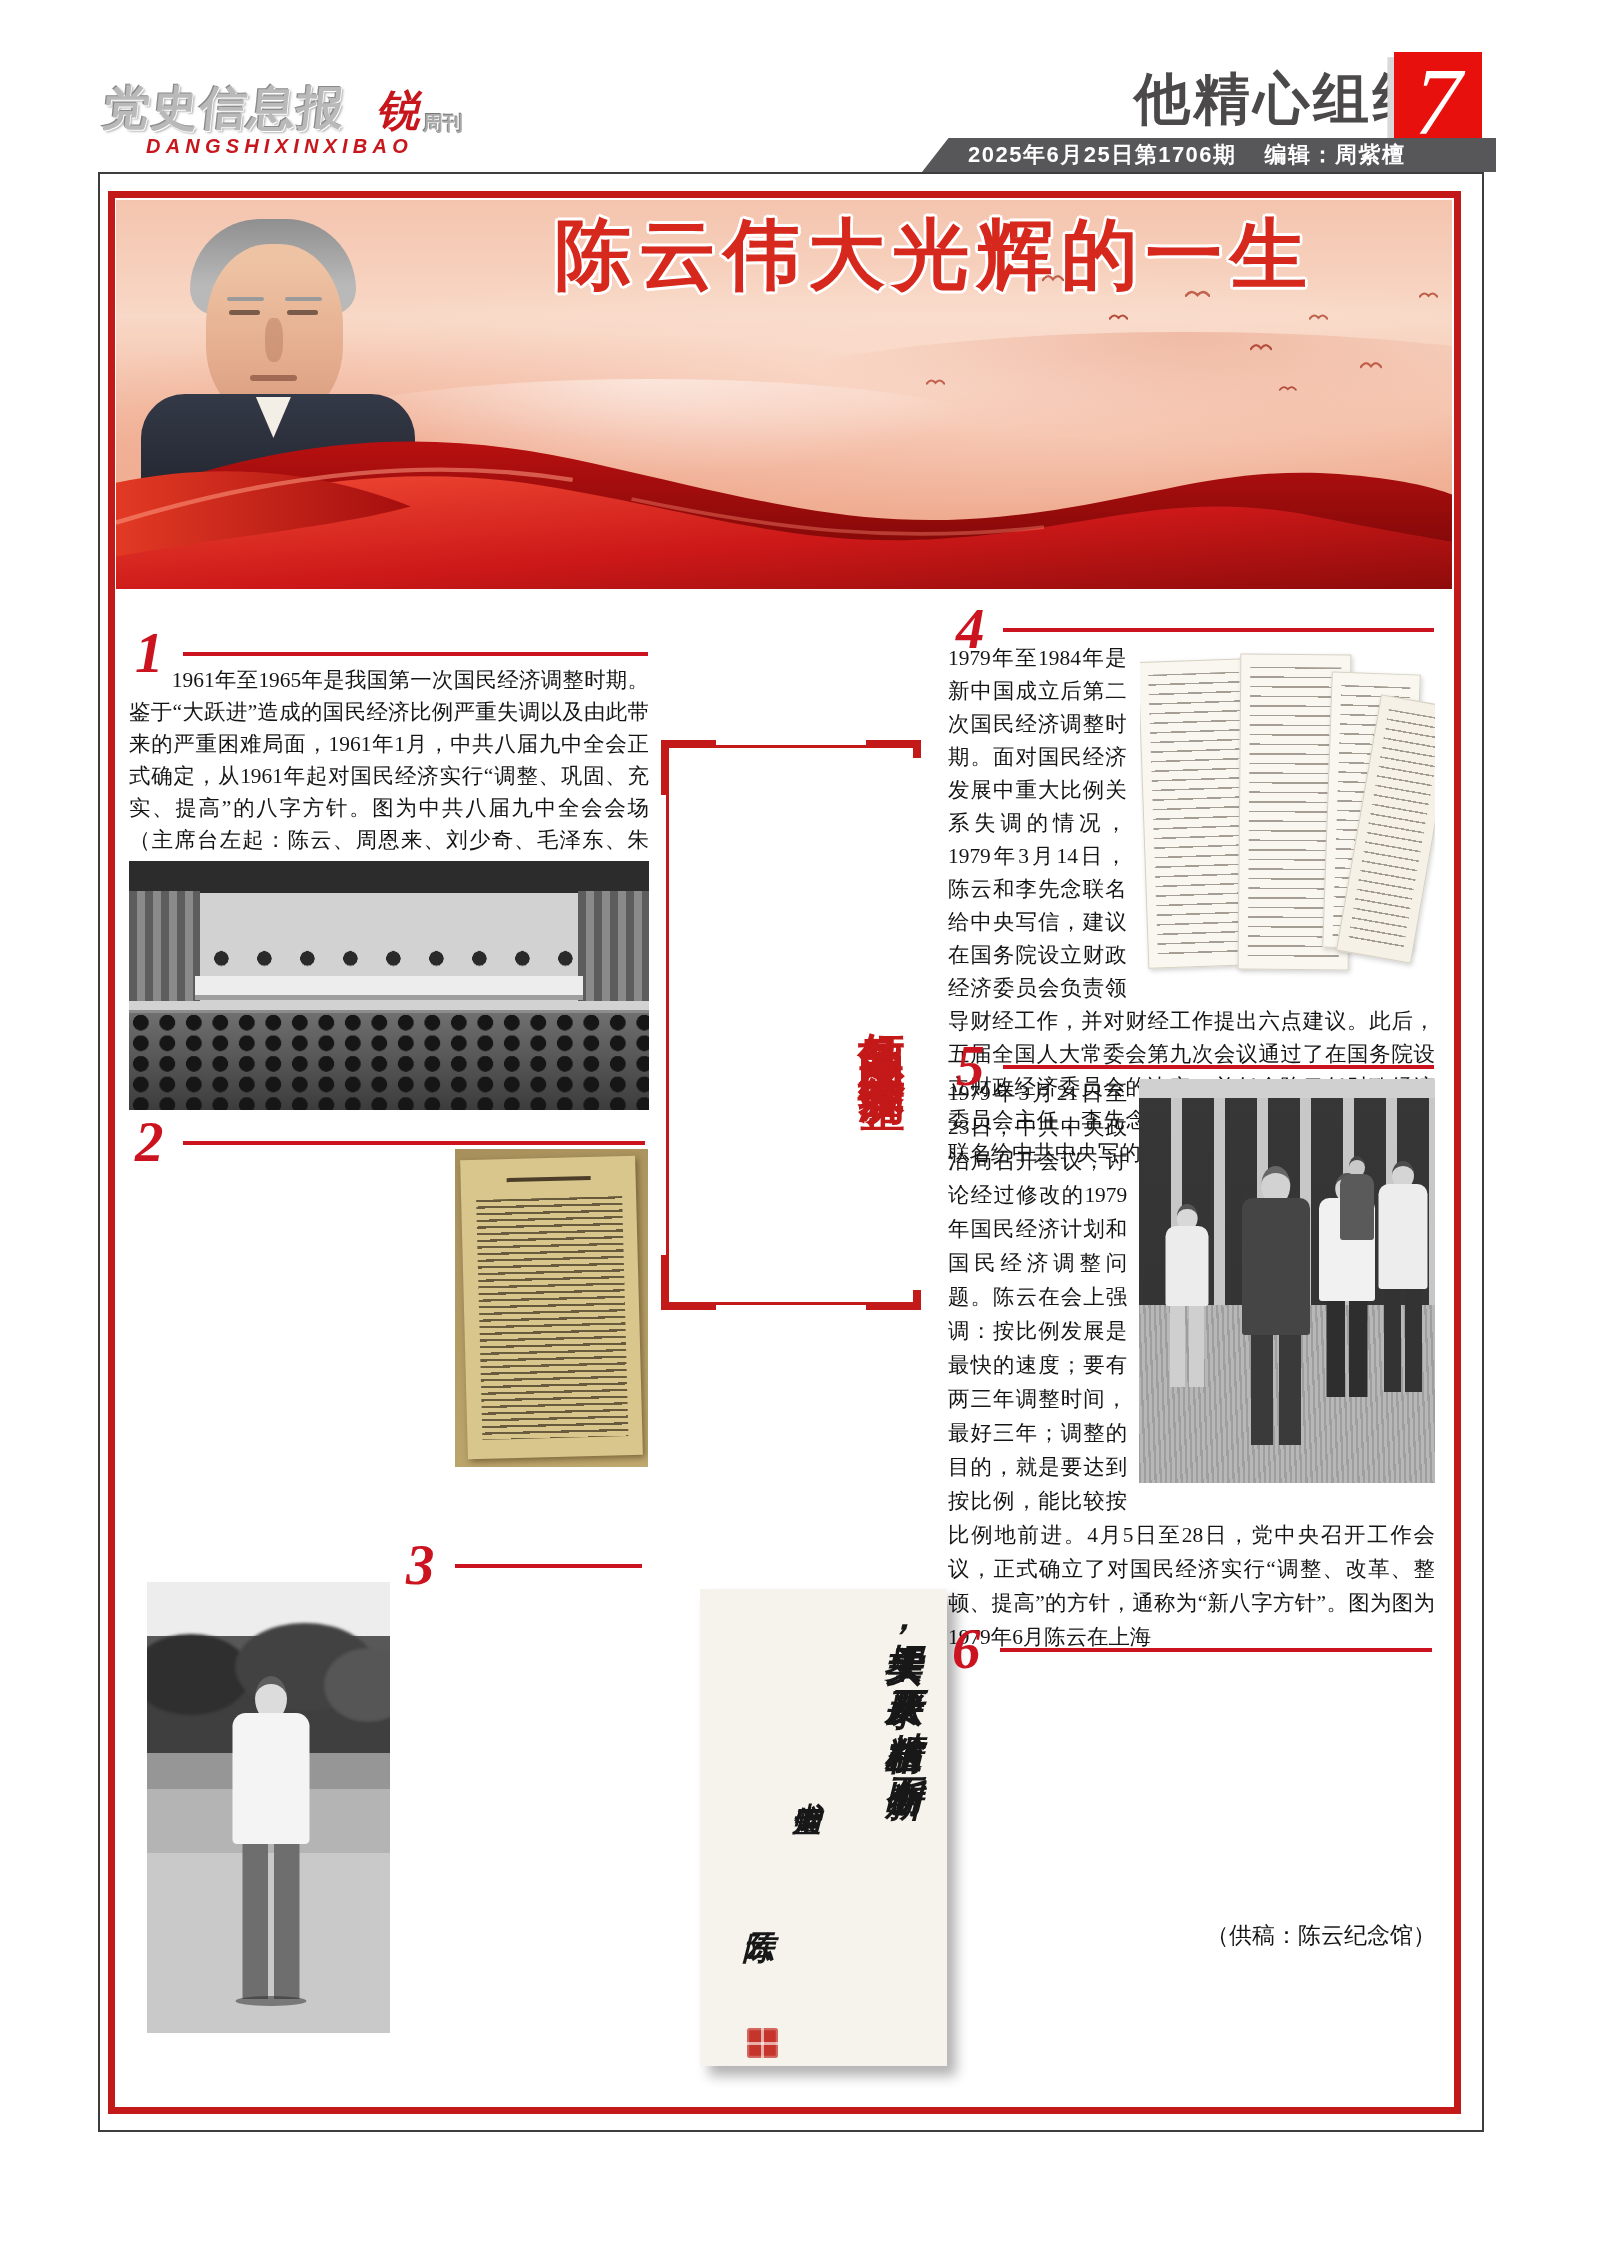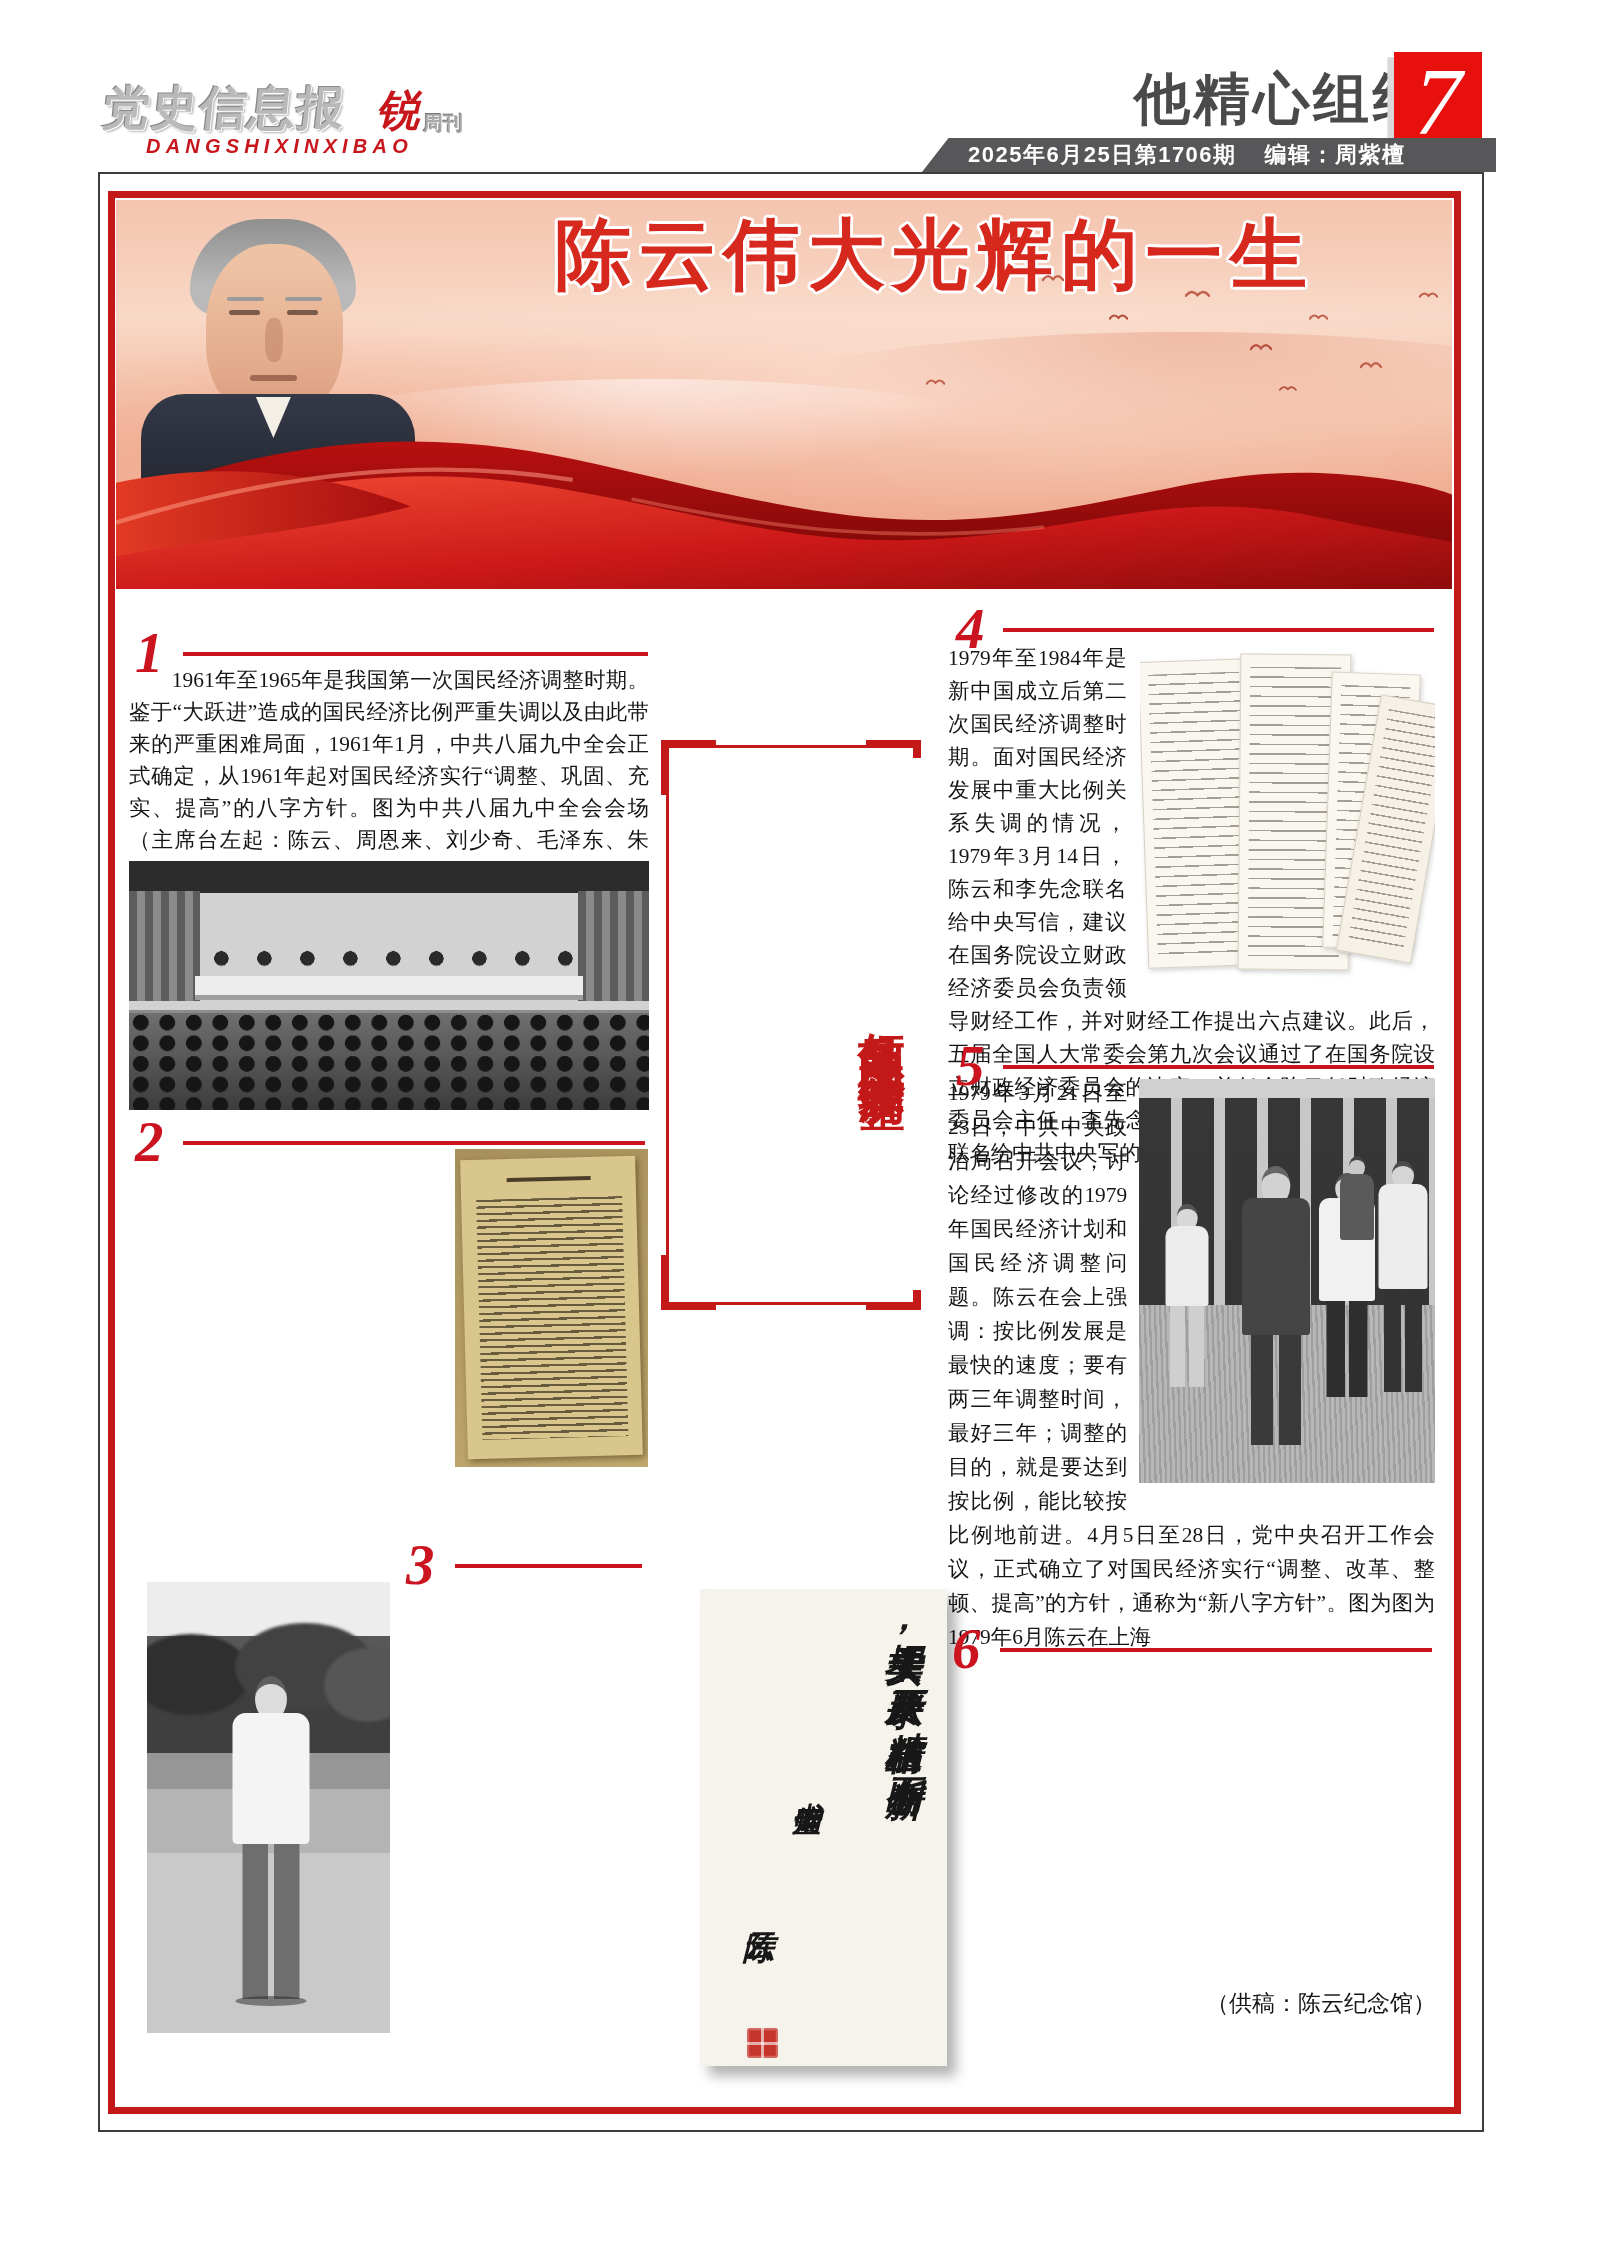--- a/index.html
+++ b/index.html
@@ -120,21 +120,21 @@
   .cal{position:absolute;writing-mode:vertical-rl;text-orientation:upright;color:#181818;
      font-style:italic;font-weight:bold;}
   .cal-main{right:16px;top:25px;height:427px;font-size:37px;line-height:56px;letter-spacing:1.5px;}
   .cal-ded{left:87px;top:191px;font-size:28px;letter-spacing:1.5px;}
   .cal-sig{left:37px;top:317px;font-size:32px;letter-spacing:2.9px;}
   .seal{position:absolute;left:47px;top:439px;width:31px;height:29.5px;background:#c5352b;
      border-radius:2.9px;box-shadow:inset 0 0 0 2.2px rgba(255,255,255,.25);
      background-image:linear-gradient(90deg,transparent 0 45%,rgba(255,255,255,.6) 45% 55%,transparent 55%),
        linear-gradient(0deg,transparent 0 45%,rgba(255,255,255,.6) 45% 55%,transparent 55%);}
 
-  .attribution{left:1016px;top:1988px;width:420px;text-align:right;font-size:23px;color:#151515;}
+  .attribution{left:1016px;top:1920px;width:420px;text-align:right;font-size:23px;color:#151515;}
 </style>
 </head>
 <body>
 
 <div class="page">
 
   <div class="abs masthead-main">党史信息报</div>
   <div class="abs masthead-script">锐</div>
   <div class="abs masthead-weekly">周刊</div>
   <div class="abs masthead-pinyin">DANGSHIXINXIBAO</div>

